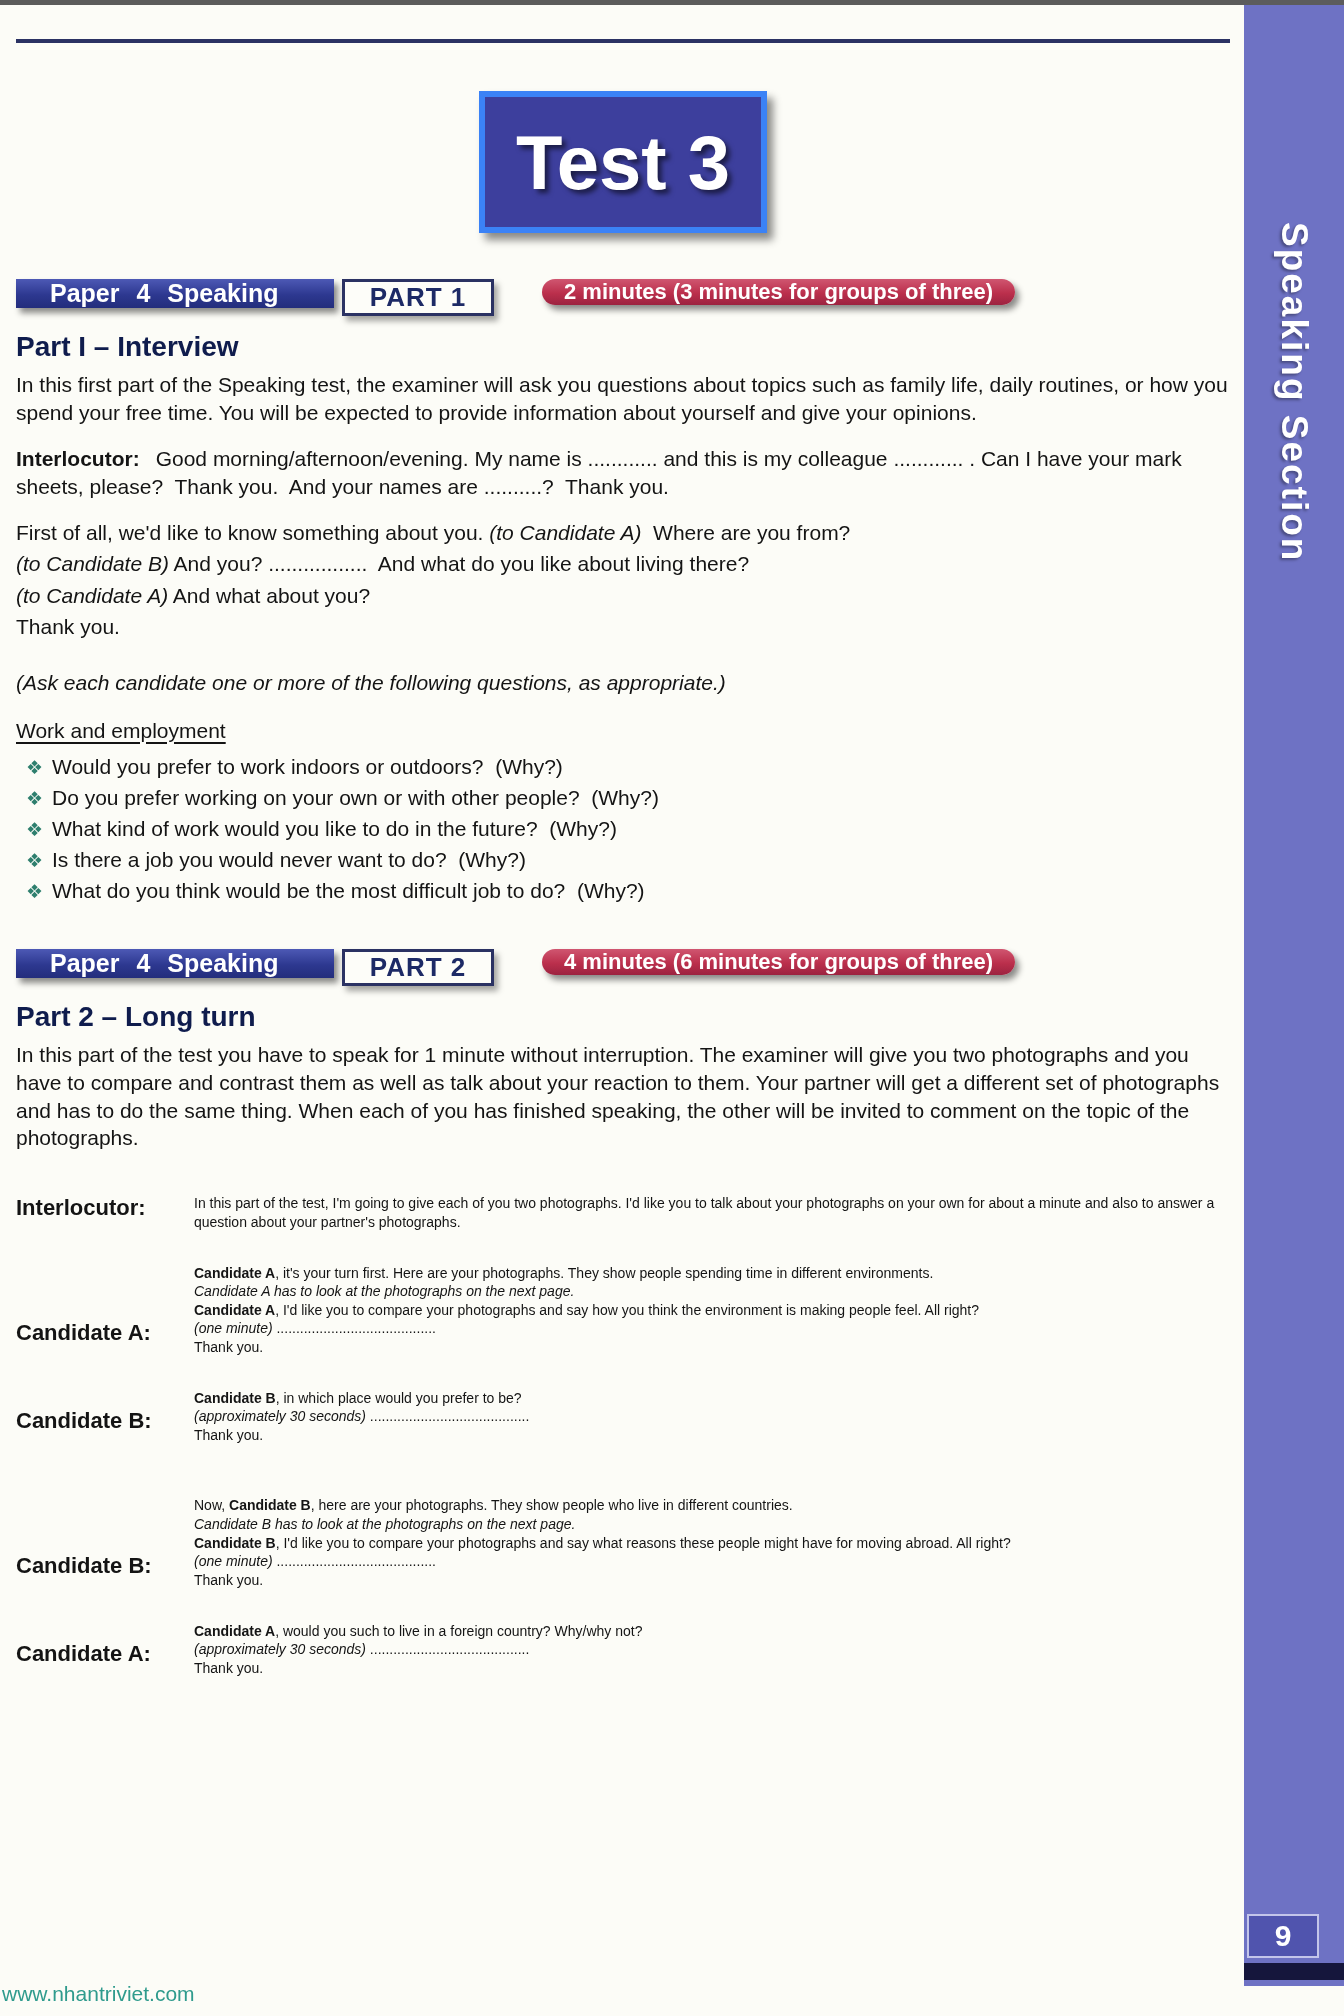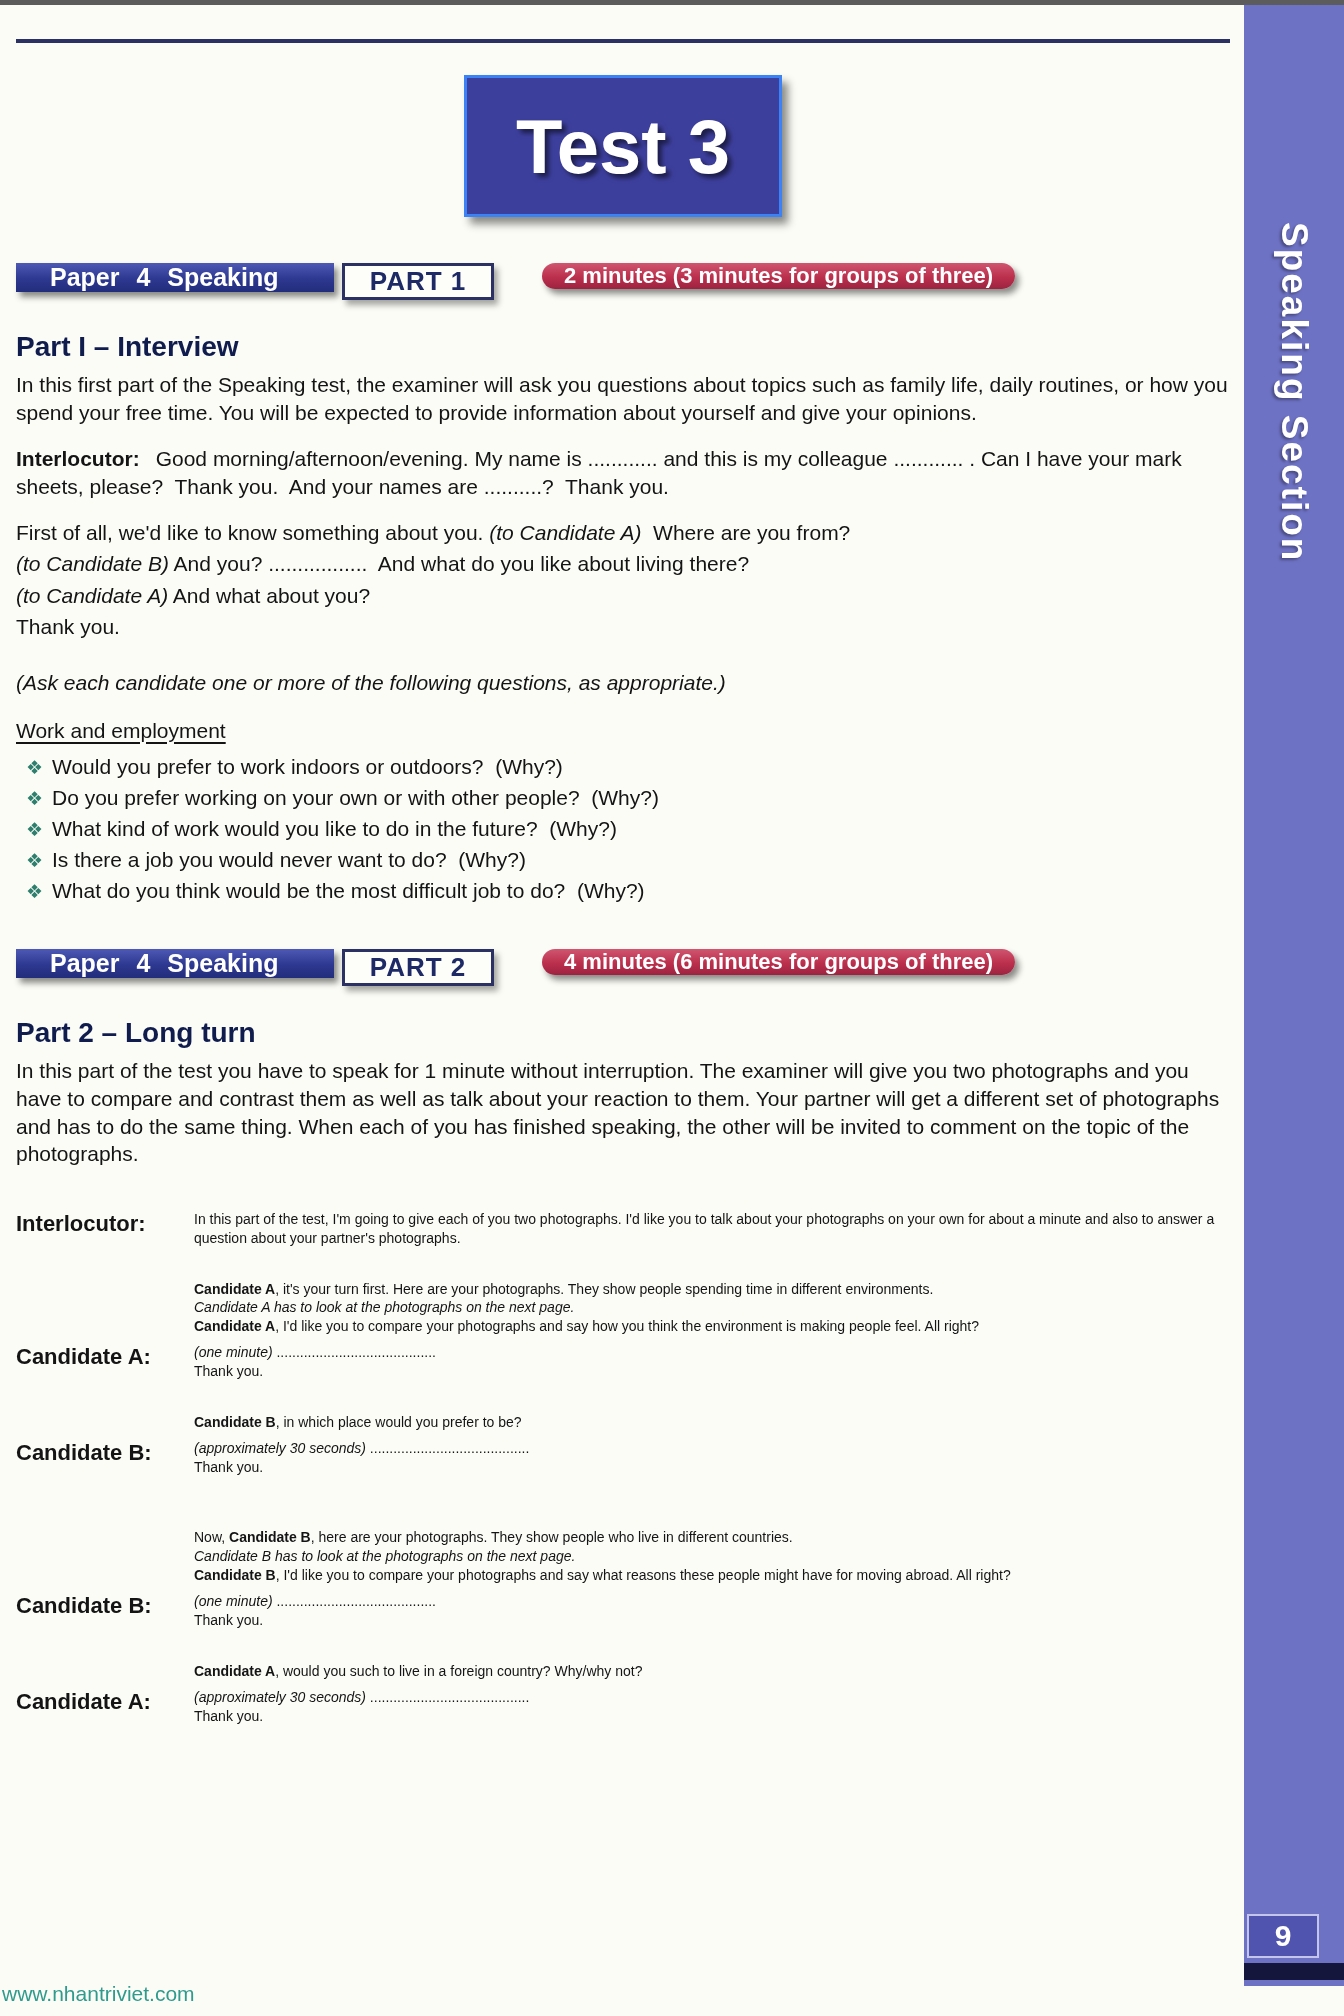--- a/index.html
+++ b/index.html
@@ -35,23 +35,23 @@
 
   
   .content { position: absolute; top: 5px; left: 0; width: 1244px; padding: 24px 14px 0 16px; }
 
   .header { display: flex; justify-content: space-between; align-items: baseline; }
   .header-left  { color: var(--maroon, #8e2038); font-size: 25px; font-weight: bold; }
   .header-right { color: var(--navy, #1d2a66);  font-size: 25px; font-weight: bold; }
   .header-rule  { border-bottom: 4px solid var(--rule_navy, #2b3263); margin-top: 10px; }
 
   .test-box {
-    width: 318px; height: 142px; margin: 32px auto 0;
+    width: 288px; height: 142px; margin: 48px auto 0;
     background: var(--test_blue, #3d3f9d);
-    border: 3px solid #3b82f6;
+    border: 6px solid #3b82f6;
     box-shadow: 6px 7px 8px rgba(0,0,0,0.45);
     display: flex; align-items: center; justify-content: center;
   }
   .test-title { color: #fff; font-size: 76px; font-weight: bold; text-shadow: 4px 4px 5px rgba(0,0,0,0.55); }
 
   .section-bar { display: flex; align-items: flex-start; height: 52px; margin-top: 46px; }
   .bar-blue {
     width: 318px;
     background: linear-gradient(180deg, #4d59b5 0%, var(--bar_blue, #2d3890) 55%, #232d7c 100%);
     color: #fff; font-weight: bold; font-size: 25px;
@@ -69,38 +69,38 @@
   }
   .bar-badge {
     margin-left: 48px;
     background: linear-gradient(180deg, #d05670 0%, var(--badge_red, #bb2f4c) 55%, #9c2340 100%);
     color: #fff; font-weight: bold; font-size: 22px;
     display: flex; align-items: center; padding: 0 22px;
     border-radius: 15px;
     box-shadow: 4px 5px 6px rgba(0,0,0,0.45);
   }
 
-  .part-heading { color: var(--heading_navy, #0f1c4d); font-size: 28px; font-weight: bold; margin-top: 16px; }
+  .part-heading { color: var(--heading_navy, #0f1c4d); font-size: 28px; font-weight: bold; }
   .para { font-size: 21px; line-height: 1.33; margin-top: 8px; white-space: pre-wrap; }
   .interlocutor { margin-top: 18px; }
   .interlocutor .b { margin-right: 16px; }
 
   .qa-block { margin-top: 16px; }
   .qa-line { font-size: 21px; line-height: 1.5; white-space: pre-wrap; }
 
   .note { margin-top: 28px; font-size: 21px; font-style: italic; }
   .topic { margin-top: 24px; font-size: 21px; text-decoration: underline; text-underline-offset: 4px; }
 
   .bullets { list-style: none; margin-top: 12px; }
   .bullets li { display: flex; align-items: baseline; margin: 7px 0; font-size: 21px; }
   .bullet { color: var(--bullet_green, #2e7f6e); width: 36px; padding-left: 10px; font-size: 19px; flex: 0 0 auto; }
   .qtext { white-space: pre-wrap; }
 
   .dialogue { margin-top: 42px; }
-  .dlg-row { display: grid; grid-template-columns: 178px 1fr; margin-top: 8px; }
+  .dlg-row { display: grid; grid-template-columns: 178px 1fr; margin-top: 0; }
   .dialogue .dlg-row:first-child { margin-top: 0; }
   .dialogue .dlg-row:nth-child(2),
   .dialogue .dlg-row:nth-child(4),
   .dialogue .dlg-row:nth-child(8) { margin-top: 32px; }
   .dialogue .dlg-row:nth-child(6) { margin-top: 52px; }
   .speaker { font-weight: bold; font-size: 22px; line-height: 1.3; }
   .dlg-content .line { font-size: 14px; line-height: 1.33; white-space: pre-wrap; }
 
   .b { font-weight: bold; }
   .i { font-style: italic; }

